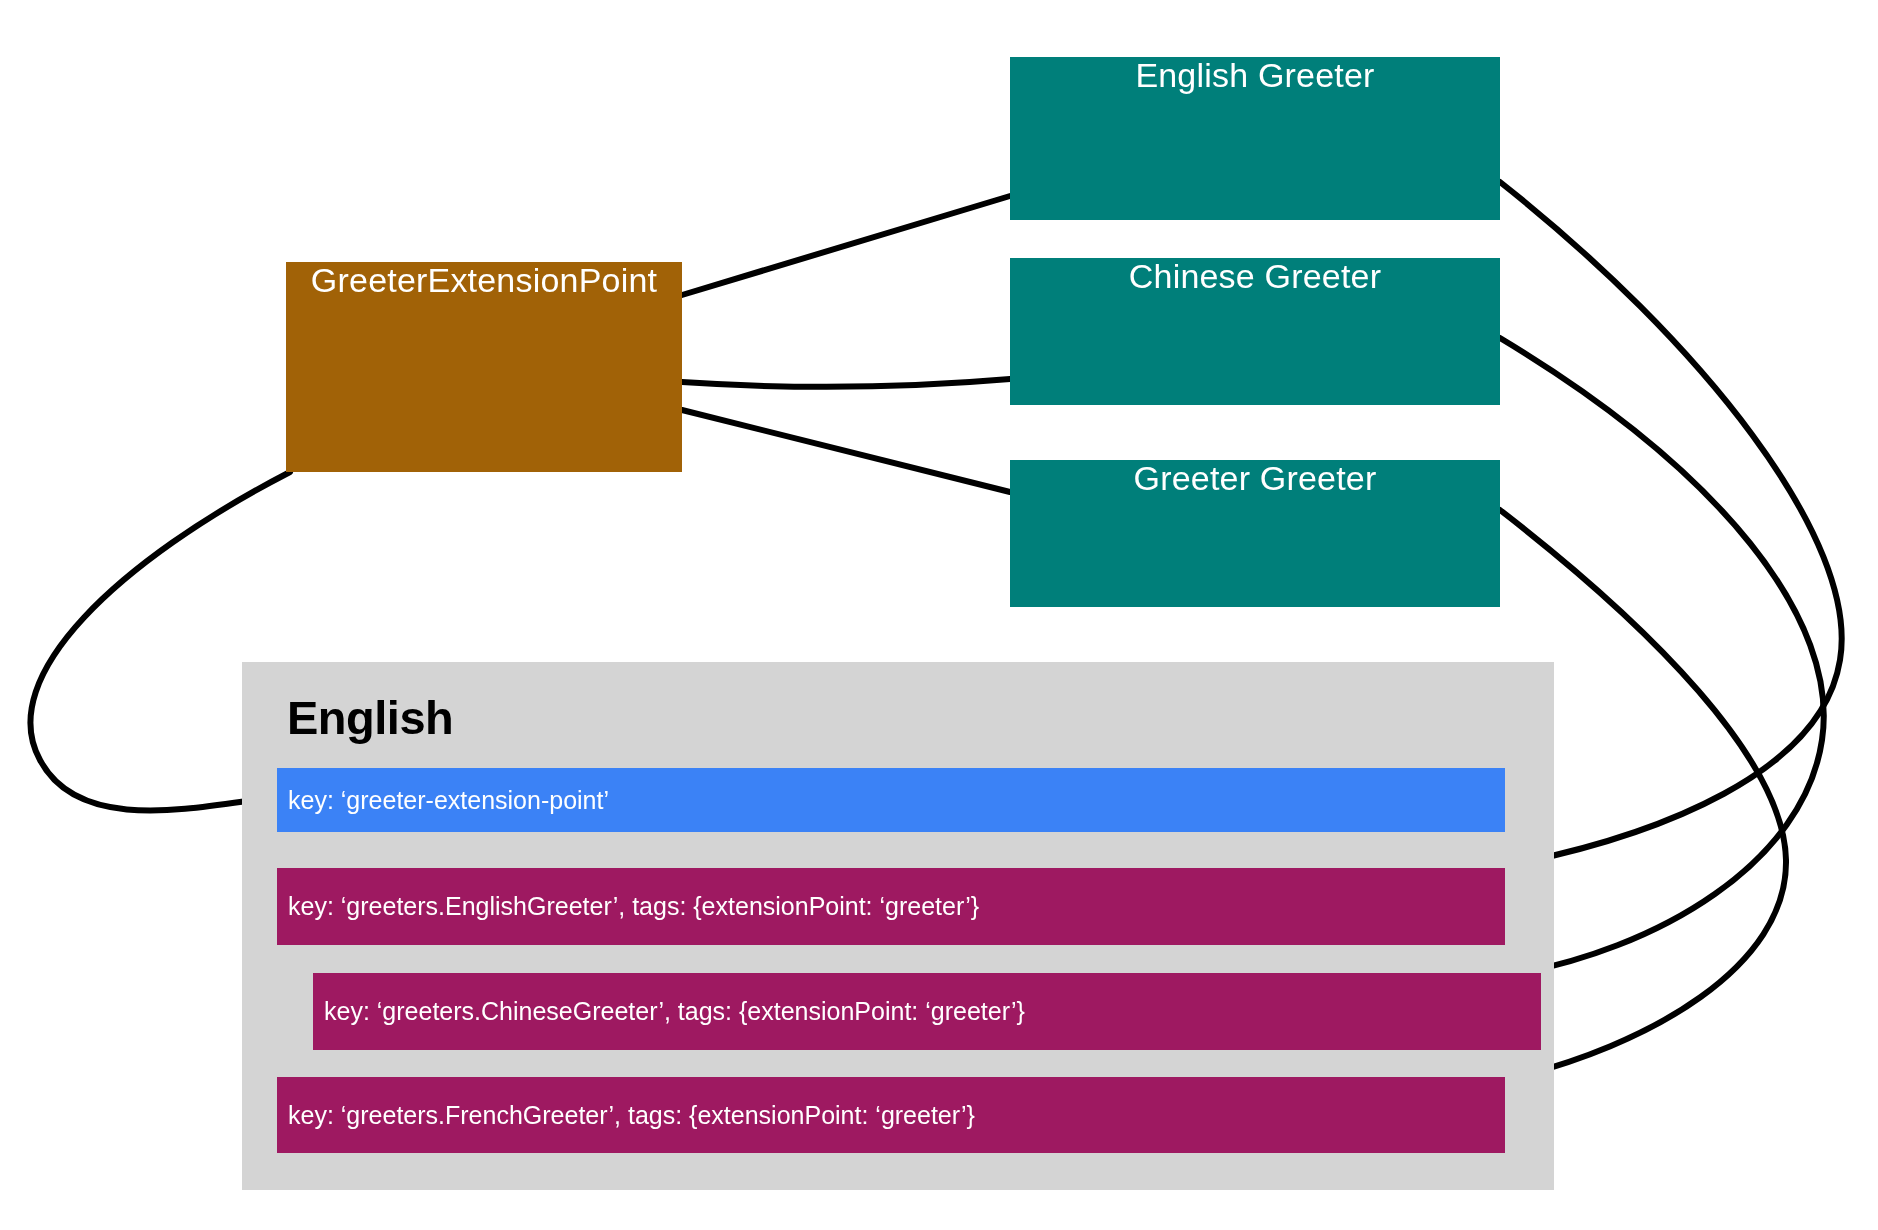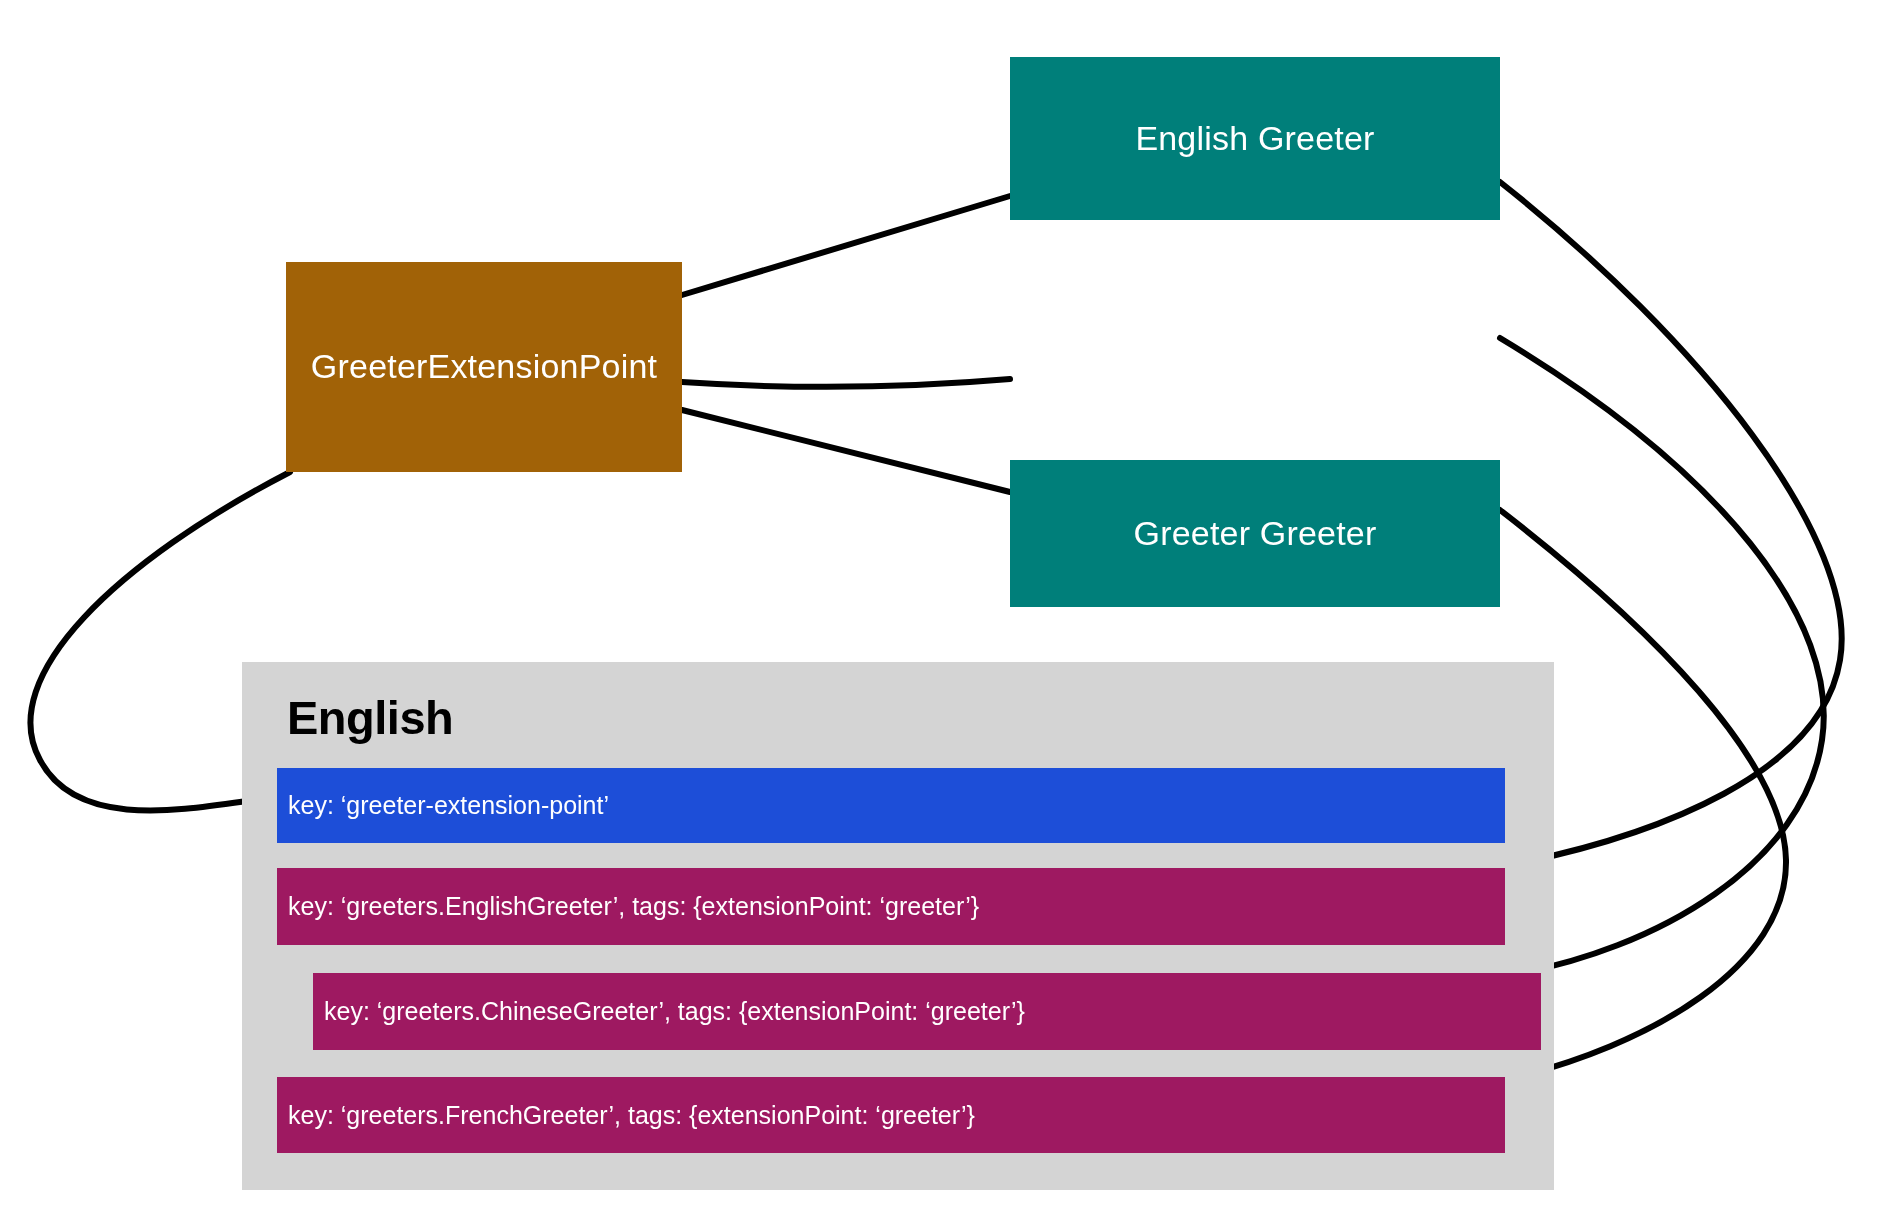--- a/index.html
+++ b/index.html
@@ -26,21 +26,21 @@
     left: 0; top: 0;
     width: 1878px;
     height: 1230px;
     pointer-events: none;
     z-index: 1;
   }
   .node {
     position: absolute;
     box-sizing: border-box;
     display: flex;
-    align-items: center;
+    align-items: flex-start;
     justify-content: center;
     color: #ffffff;
     z-index: 3;
   }
   .node-label {
     font-size: 34px;
     font-weight: 400;
     letter-spacing: 0.2px;
     line-height: 1.1;
     white-space: nowrap;
@@ -93,21 +93,21 @@
     color: #ffffff;
     z-index: 3;
     padding-left: 11px;
   }
   .ctx-row-label {
     font-size: 25px;
     font-weight: 400;
     white-space: nowrap;
     line-height: 1;
   }
-  #ctx-row-0 { top: 768px; height: 75px; background: #1d4ed8; }
+  #ctx-row-0 { top: 768px; height: 64px; background: #3b82f6; }
   #ctx-row-1 { top: 868px; height: 77px; background: #9e1961; }
   #ctx-row-2 { top: 973px; height: 77px; background: #9e1961; margin-left: 36px; }
   #ctx-row-3 { top: 1077px; height: 76px; background: #9e1961; }
 </style>
 </head>
 <body>
 
 <div id="canvas">
 
   <div id="context-panel"></div>
@@ -131,20 +131,23 @@
     </g>
   </svg>
 
   <div class="node" id="ext-point">
     <span class="node-label">GreeterExtensionPoint</span>
   </div>
 
   <div class="node greeter" id="greeter-english">
     <span class="node-label">English Greeter</span>
   </div>
+  <div class="node greeter" id="greeter-chinese">
+    <span class="node-label">Chinese Greeter</span>
+  </div>
   <div class="node greeter" id="greeter-french">
     <span class="node-label">Greeter Greeter</span>
   </div>
 
   <div id="context-title">English</div>
 
   <div class="ctx-row" id="ctx-row-0">
     <span class="ctx-row-label">key: ‘greeter-extension-point’</span>
   </div>
   <div class="ctx-row" id="ctx-row-1">

